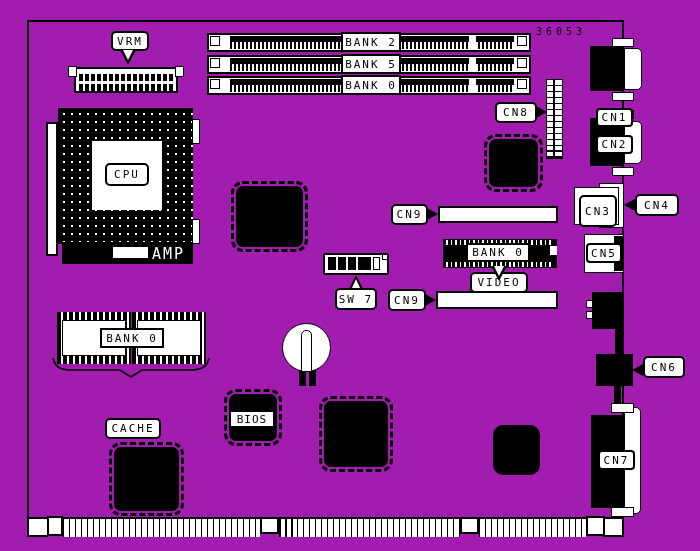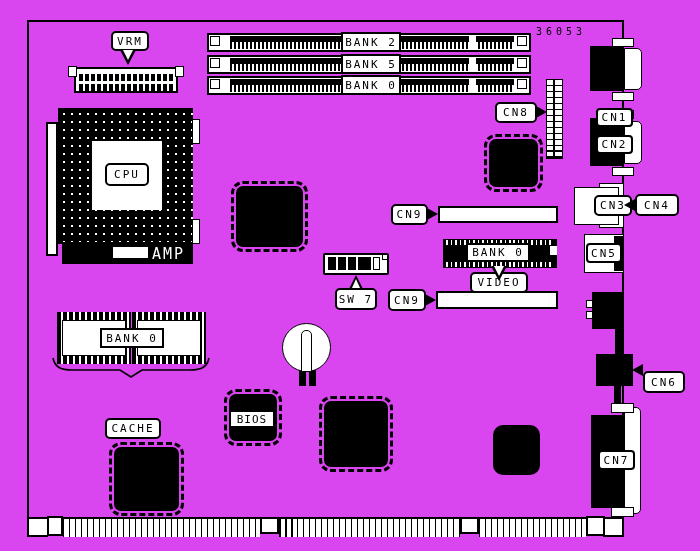--- a/index.html
+++ b/index.html
@@ -1,16 +1,16 @@
 <!DOCTYPE html>
 <html><head>
 <meta charset="utf-8">
 <style>
   html,body{margin:0;padding:0;background:#fff;}
-  #stage{position:relative;width:700px;height:551px;background:#d946ef;overflow:hidden;
+  #stage{position:relative;width:700px;height:551px;background:#a21caf;overflow:hidden;
          font-family:"DejaVu Sans Mono",monospace;color:#000;}
   .a{position:absolute;box-sizing:border-box;}
   
   .lbl{background:#fff;border:2px solid #000;border-radius:5px;display:flex;
        align-items:center;justify-content:center;font-size:11px;letter-spacing:2px;
        white-space:nowrap;z-index:30;}
   .lbl.sq{border-radius:0;}
   
   .out{background:#fff;border:1.5px solid #000;}
   .blk{background:#000;}
@@ -171,37 +171,37 @@
   <div class="a lbl" style="left:596px;top:60px;width:37px;height:19px;border-radius:4px;margin-top:48px;">CN1</div>
 
   <div class="a out" style="left:612px;top:110px;width:22px;height:9px;z-index:10;"></div>
   <div class="a out" style="left:624px;top:121px;width:18px;height:43px;border-radius:0 5px 5px 0;z-index:9;"></div>
   <div class="a blk" style="left:590px;top:118px;width:34px;height:48px;z-index:10;"></div>
   <div class="a out" style="left:612px;top:167px;width:22px;height:9px;z-index:10;"></div>
   <div class="a lbl" style="left:596px;top:135px;width:37px;height:19px;border-radius:4px;">CN2</div>
 
   <div class="a out" style="left:599px;top:183px;width:25px;height:45px;z-index:8;"></div>
   <div class="a out" style="left:574px;top:187px;width:45px;height:38px;z-index:9;"></div>
-  <div class="a lbl" style="left:594px;top:195px;width:38px;height:21px;">CN3</div>
+  <div class="a lbl" style="left:579px;top:195px;width:38px;height:32px;">CN3</div>
   <div class="a tri left" style="left:624px;top:199px;"></div>
   <div class="a lbl" style="left:635px;top:194px;width:44px;height:22px;">CN4</div>
 
   <div class="a out" style="left:584px;top:234px;width:40px;height:39px;z-index:9;"></div>
   <div class="a blk" style="left:614px;top:236px;width:10px;height:35px;z-index:10;"></div>
   <div class="a lbl" style="left:586px;top:243px;width:36px;height:20px;border-radius:4px;">CN5</div>
 
   <div class="a blk" style="left:592px;top:292px;width:32px;height:37px;z-index:10;"></div>
   <div class="a out" style="left:586px;top:300px;width:7px;height:8px;border-width:1px;z-index:11;"></div>
   <div class="a out" style="left:586px;top:311px;width:7px;height:8px;border-width:1px;z-index:11;"></div>
   <div class="a blk" style="left:615px;top:329px;width:9px;height:26px;z-index:10;"></div>
 
   <div class="a blk" style="left:596px;top:354px;width:37px;height:32px;z-index:10;"></div>
   <div class="a blk" style="left:614px;top:386px;width:7px;height:17px;z-index:10;"></div>
   <div class="a tri left" style="left:632px;top:364px;"></div>
-  <div class="a lbl" style="left:643px;top:371px;width:42px;height:22px;">CN6</div>
+  <div class="a lbl" style="left:643px;top:356px;width:42px;height:22px;">CN6</div>
 
   <div class="a out" style="left:611px;top:403px;width:23px;height:10px;z-index:10;"></div>
   <div class="a out" style="left:624px;top:407px;width:17px;height:107px;border-radius:0 5px 5px 0;z-index:9;"></div>
   <div class="a blk" style="left:591px;top:415px;width:33px;height:93px;z-index:10;"></div>
   <div class="a out" style="left:611px;top:507px;width:23px;height:10px;z-index:10;"></div>
   <div class="a lbl" style="left:598px;top:450px;width:37px;height:20px;border-radius:4px;">CN7</div>
 
 </div>
 
 </body></html>

